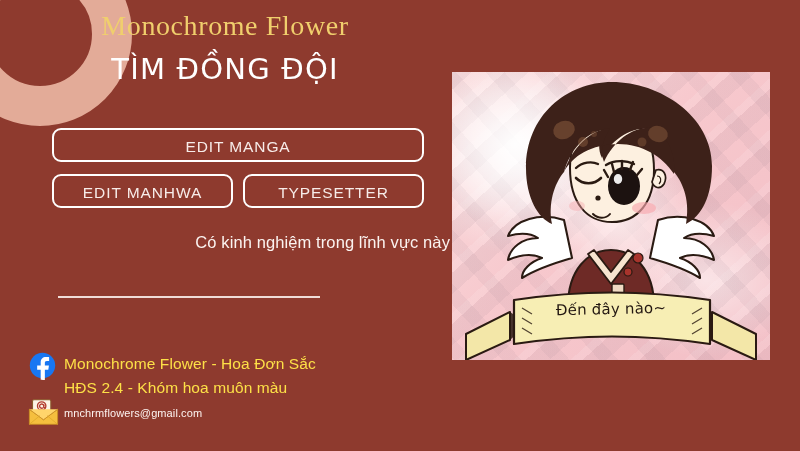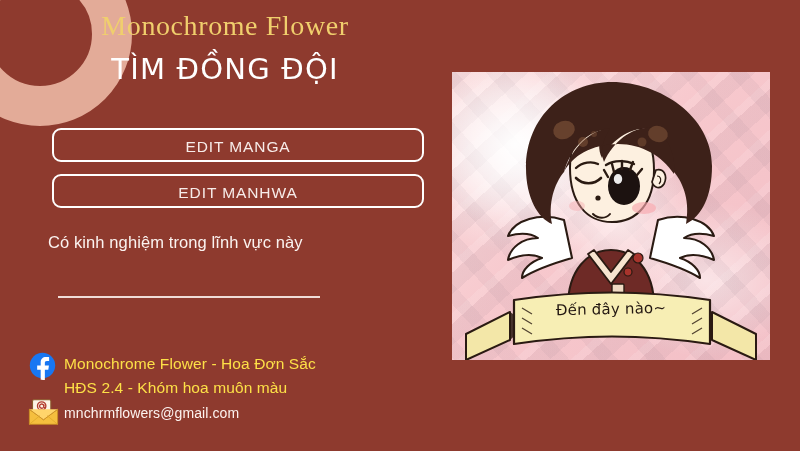--- a/index.html
+++ b/index.html
@@ -97,22 +97,21 @@
     cursor: pointer;
     user-select: none;
   }
 
   
   .reqs {
     position: absolute;
     left: 0;
     top: 231px;
     width: 450px;
-    text-align: left;
-    padding-left: 48px;
+    text-align: right;
   }
   .req-line {
     color: #fbf3f0;
     font-size: 16.5px;
     line-height: 23px;
     letter-spacing: 0.1px;
     white-space: nowrap;
   }
 
   
@@ -161,21 +160,21 @@
     font-size: 15.5px;
     line-height: 24px;
     white-space: nowrap;
     letter-spacing: 0.1px;
   }
   .contact-mail {
     position: absolute;
     left: 64px;
     top: 402px;
     color: #fdf3f0;
-    font-size: 14px;
+    font-size: 11px;
     line-height: 22px;
     white-space: nowrap;
     letter-spacing: 0.1px;
   }
 
   
   .art-frame {
     position: absolute;
     left: 452px;
     top: 72px;
@@ -254,20 +253,21 @@
 
     <div class="brand">Monochrome Flower</div>
     <div class="headline">TÌM ĐỒNG ĐỘI</div>
 
     <div class="btn-grid">
       <div class="btn-row">
         <div class="btn">EDIT MANGA</div>
       </div>
       <div class="btn-row">
         <div class="btn">EDIT MANHWA</div>
+        <div class="btn">TYPESETTER</div>
       </div>
     </div>
 
     <div class="reqs">
       <div class="req-line">Có kinh nghiệm trong lĩnh vực này</div>
     </div>
 
     <div class="divider"></div>
 
 

